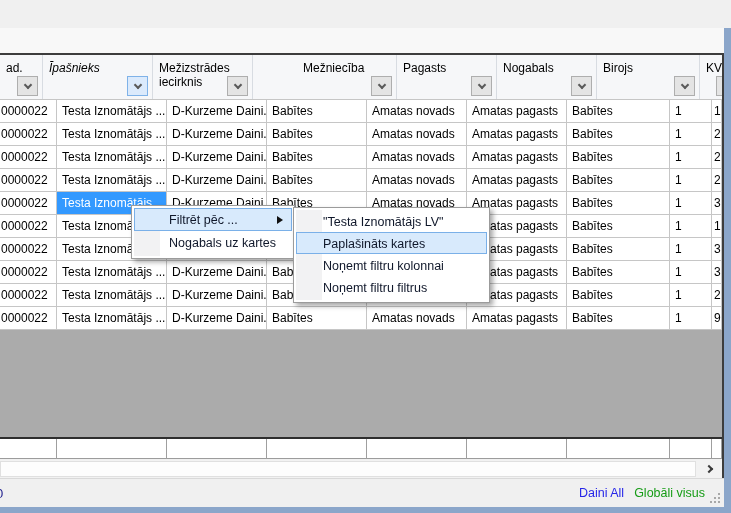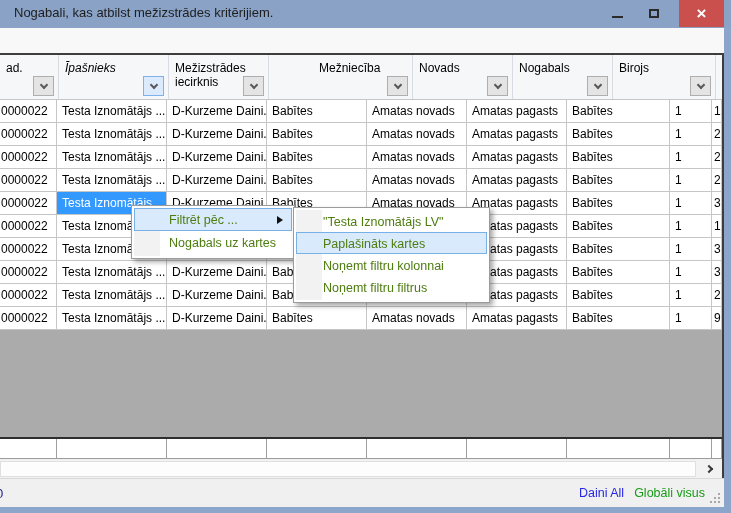--- a/index.html
+++ b/index.html
@@ -57,56 +57,44 @@
   .grip i:nth-child(3){right:8px;bottom:0;}
   .grip i:nth-child(4){right:0;bottom:4px;}
   .grip i:nth-child(5){right:4px;bottom:4px;}
   .grip i:nth-child(6){right:0;bottom:8px;}
 
   
   .menu{position:absolute;background:#fff;border:1px solid #9b9b9b;box-shadow:3px 3px 5px rgba(0,0,0,.35);z-index:20;padding:2px;}
   .menu .gutter-bg{position:absolute;left:2px;top:2px;bottom:2px;width:26px;background:#f2f2f3;}
   .menu1{left:131px;top:205px;width:164px;height:54px;}
   .menu2{left:293px;top:207px;width:197px;height:96px;}
-  .mi{position:relative;height:23px;line-height:23px;font-size:12.5px;color:#4d7c0f;padding-left:34px;white-space:nowrap;border:1px solid transparent;}
+  .mi{position:relative;height:23px;line-height:23px;font-size:12.5px;color:#0f172a;padding-left:34px;white-space:nowrap;border:1px solid transparent;}
   .menu2 .mi{height:22px;line-height:22px;padding-left:26px;}
   .mi.hl{background:#d8eafc;border-color:#7ab0e8;}
   .subarrow{position:absolute;right:8px;top:7px;width:0;height:0;border-top:4.5px solid transparent;border-bottom:4.5px solid transparent;border-left:6px solid #111;}
 </style>
 </head>
 <body>
 
 <div class="window">
 
-  <div class="titlebar">
-    <span class="title">Nogabali, kas atbilst mežizstrādes kritērijiem.</span>
-    <div class="tb-btn tb-min">
-        <div class="glyph-min"></div>
-      </div>
-    <div class="tb-btn tb-max">
-        <div class="glyph-max"></div>
-      </div>
-    <div class="tb-btn tb-close">
-        <span class="glyph-close">×</span>
-      </div>
-  </div>
 
   <div class="toolbar"></div>
 
   <div class="grid-top-line"></div>
   <div class="grid-right-line"></div>
-  <div class="grid-header" id="gridHeader"><div class="hcell" style="width: 59px; text-decoration: underline;"><div class="hlabel" style="width: 47px;">ad.</div><div class="combo">
+  <div class="grid-header" id="gridHeader"><div class="hcell" style="width: 43px; text-decoration: underline;"><div class="hlabel" style="width: 47px;">ad.</div><div class="combo">
           <span class="chev-down"></span>
         </div></div><div class="hcell" style="width: 110px; font-style: italic;"><div class="hlabel" style="width: 100px;">Īpašnieks</div><div class="combo active">
           <span class="chev-down"></span>
         </div></div><div class="hcell" style="width: 100px;"><div class="hlabel" style="width: 90px;">Mežizstrādes iecirknis</div><div class="combo">
           <span class="chev-down"></span>
         </div></div><div class="hcell" style="width: 100px; margin-left: 44px;"><div class="hlabel" style="width: 90px;">Mežniecība</div><div class="combo">
           <span class="chev-down"></span>
-        </div></div><div class="hcell" style="width: 100px;"><div class="hlabel" style="width: 90px;">Novads</div><div class="combo">
+        </div></div><div class="hcell" style="width: 100px;"><div class="hlabel" style="width: 90px;">Pagasts</div><div class="combo">
           <span class="chev-down"></span>
         </div></div><div class="hcell" style="width: 100px;"><div class="hlabel" style="width: 90px;">Nogabals</div><div class="combo">
           <span class="chev-down"></span>
         </div></div><div class="hcell" style="width: 103px;"><div class="hlabel" style="width: 93px;">Birojs</div><div class="combo">
           <span class="chev-down"></span>
         </div></div><div class="hcell" style="width: 42px;"><div class="hlabel" style="width: 32px;">KV</div><div class="combo">
           <span class="chev-down"></span>
         </div></div><div class="hcell" style="width: 10px;"><div class="hlabel" style="width: 0px;">N</div></div></div>
   <div class="grid-rows" id="gridRows">
       <div class="grow"><div class="gcell" style="width: 57px; padding-left: 1px;">0000022</div><div class="gcell" style="width: 110px;">Testa Iznomātājs ...</div><div class="gcell" style="width: 100px;">D-Kurzeme Daini...</div><div class="gcell" style="width: 100px;">Babītes</div><div class="gcell" style="width: 100px;">Amatas novads</div><div class="gcell" style="width: 100px;">Amatas pagasts</div><div class="gcell" style="width: 103px;">Babītes</div><div class="gcell" style="width: 42px;">1</div><div class="gcell" style="width: 10px; padding-left: 2px;">1</div></div>

